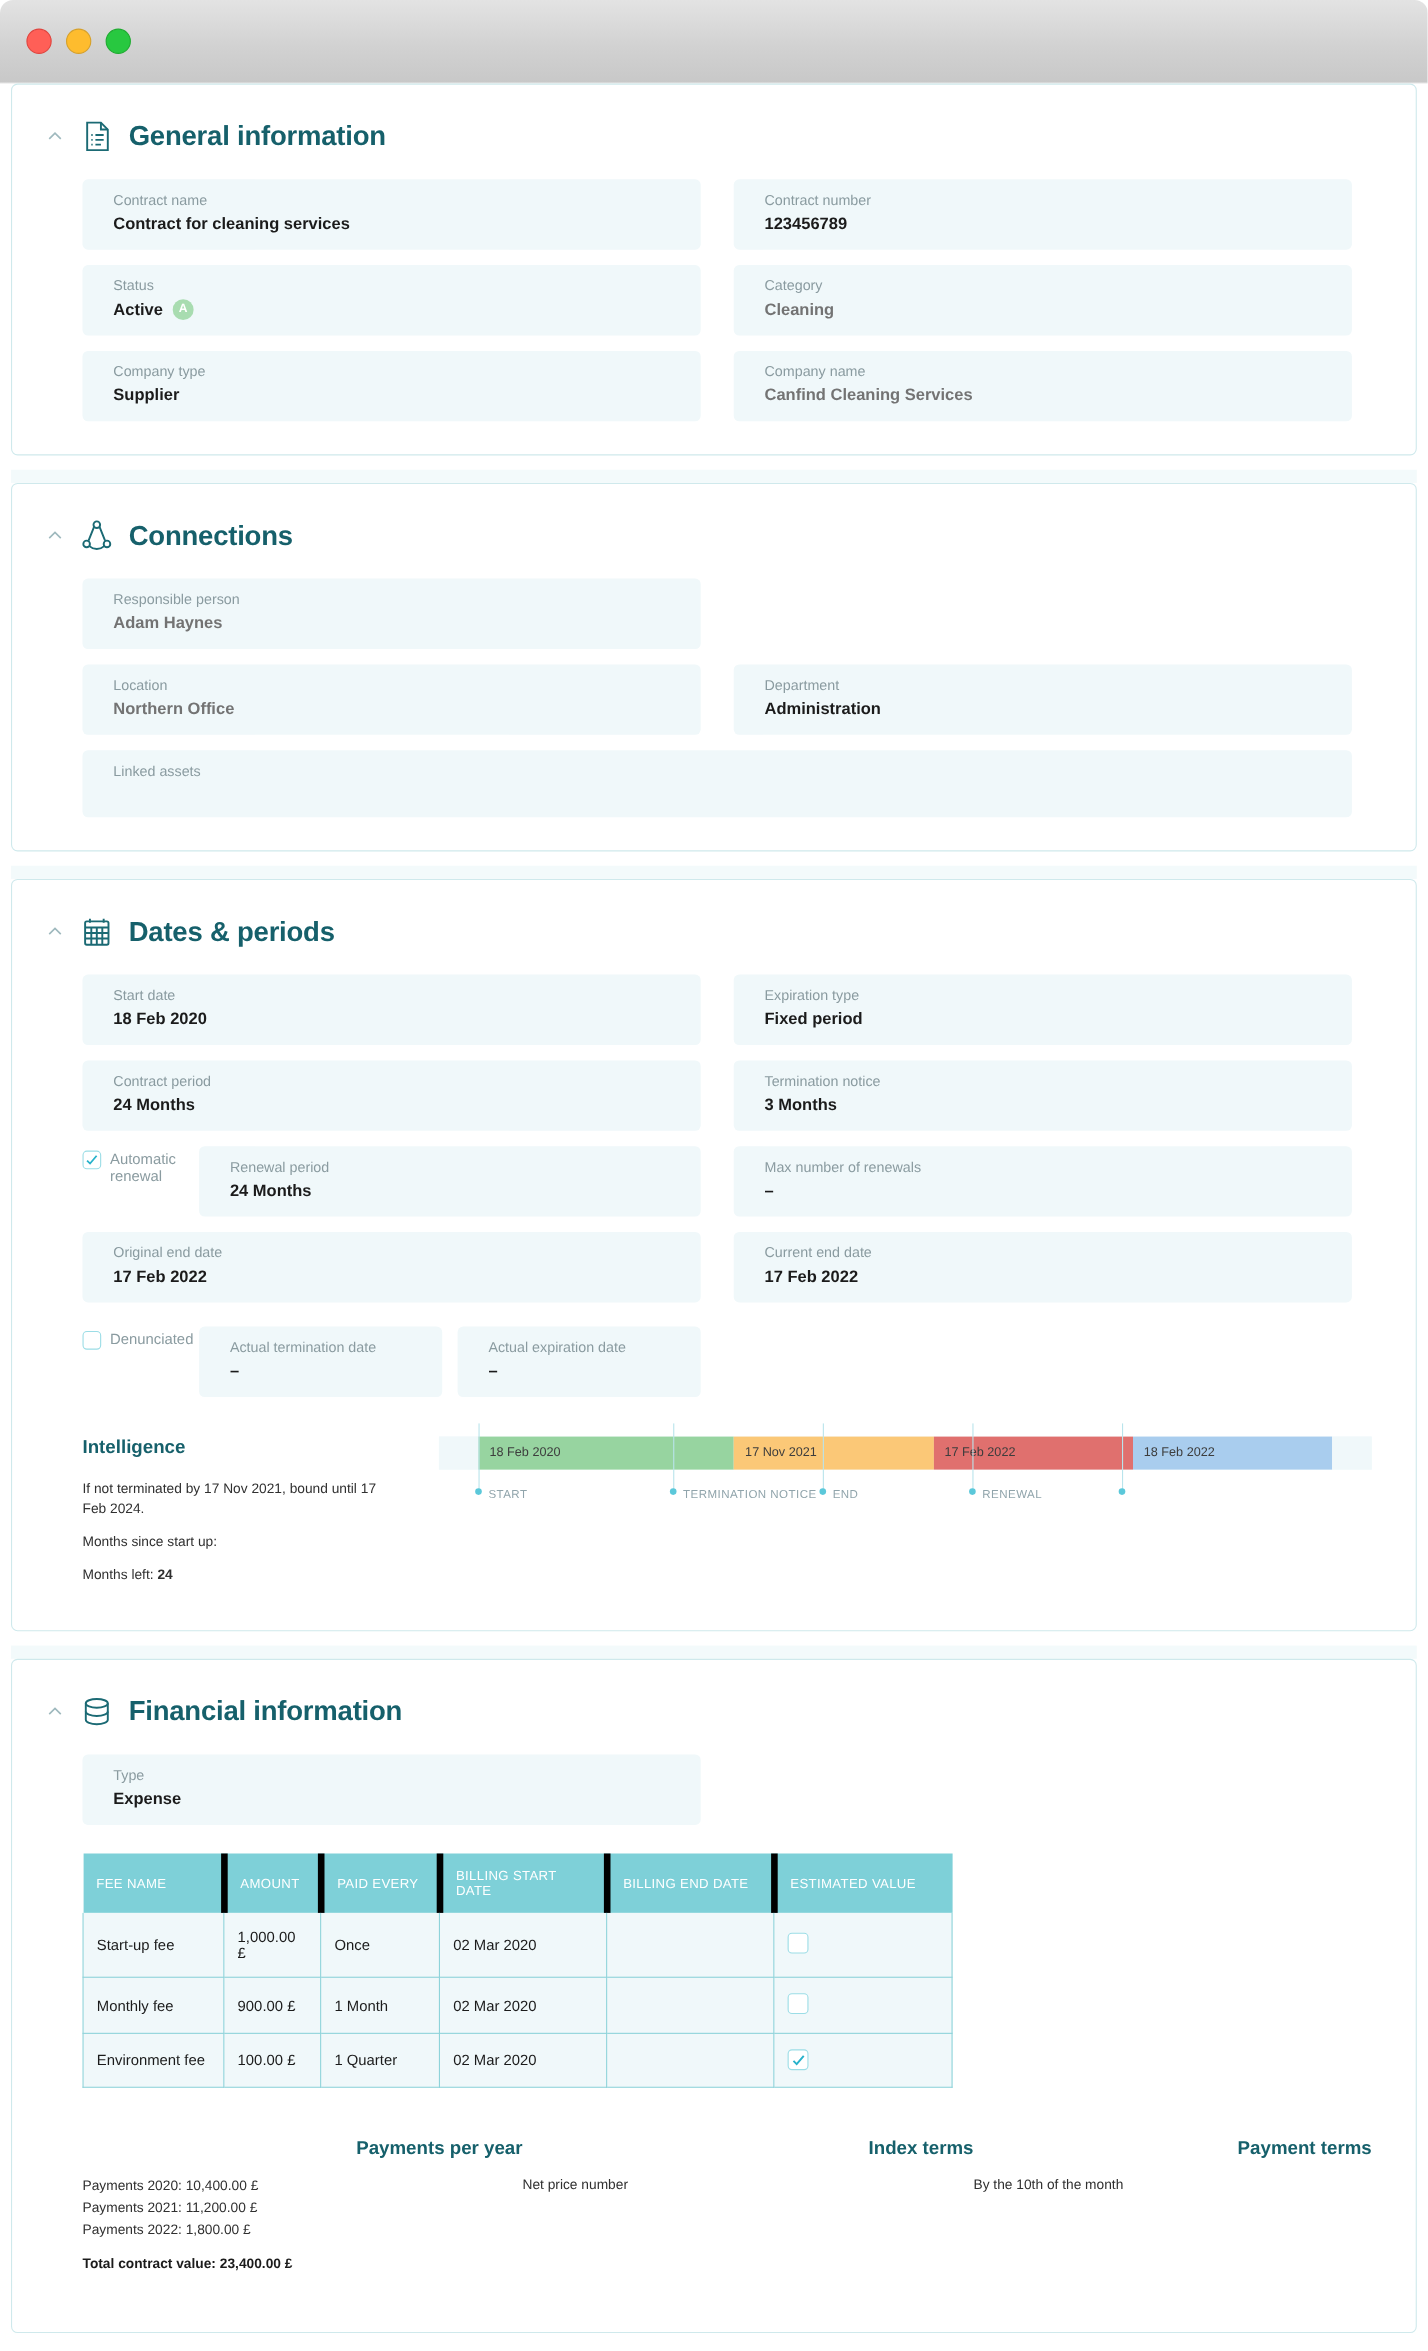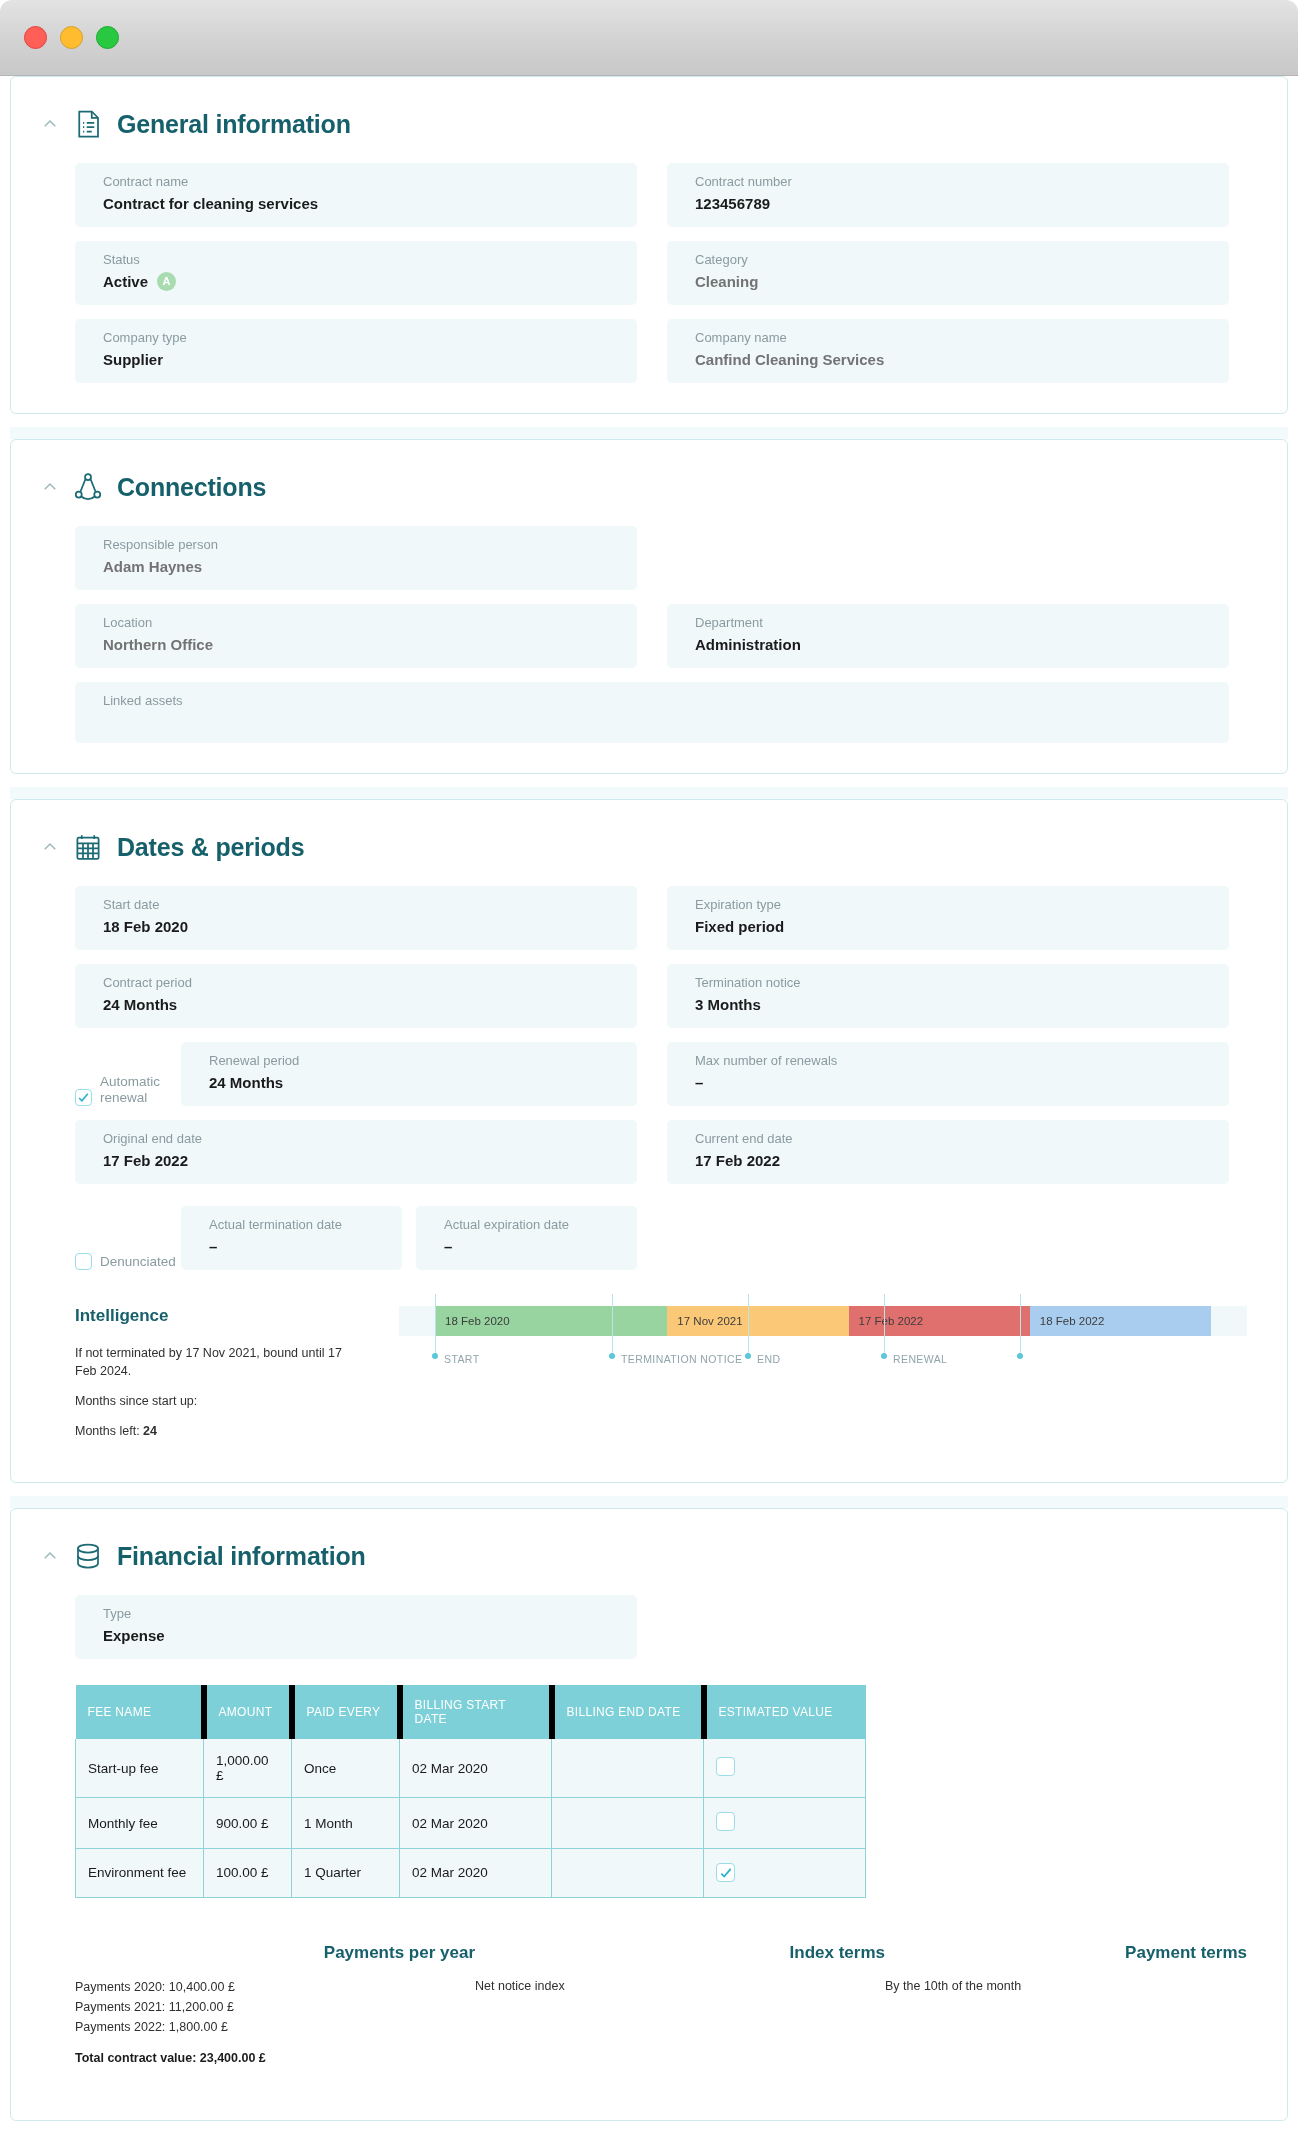--- a/index.html
+++ b/index.html
@@ -119,21 +119,21 @@
   .cbrow {
     display: grid;
     grid-template-columns: 1fr 1fr;
     column-gap: 30px;
     padding: 0 48px 0 54px;
     margin-top: 14px;
   }
   .cbcell { display: flex; align-items: stretch; gap: 10px; }
   .cbbox {
     display: flex;
-    align-items: flex-end;
+    align-items: flex-start;
     gap: 8px;
     width: 96px;
     flex: 0 0 96px;
     padding-top: 4px;
   }
   .checkbox {
     width: 17px; height: 17px;
     flex: 0 0 17px;
     border: 1.5px solid #9bdde6;
     border-radius: 4px;
@@ -628,21 +628,21 @@
       <div class="summary">
         <div>
           <div class="sum-h">Payments per year</div>
           <div class="sum-line">Payments 2020: 10,400.00 £</div>
           <div class="sum-line">Payments 2021: 11,200.00 £</div>
           <div class="sum-line">Payments 2022: 1,800.00 £</div>
           <div class="sum-total">Total contract value: 23,400.00 £</div>
         </div>
         <div>
           <div class="sum-h">Index terms</div>
-          <div class="sum-note">Net notice index</div>
+          <div class="sum-note">Net price number</div>
         </div>
         <div>
           <div class="sum-h">Payment terms</div>
           <div class="sum-note">By the 10th of the month</div>
         </div>
       </div>
     </div>
 
   </div>
 </div>

